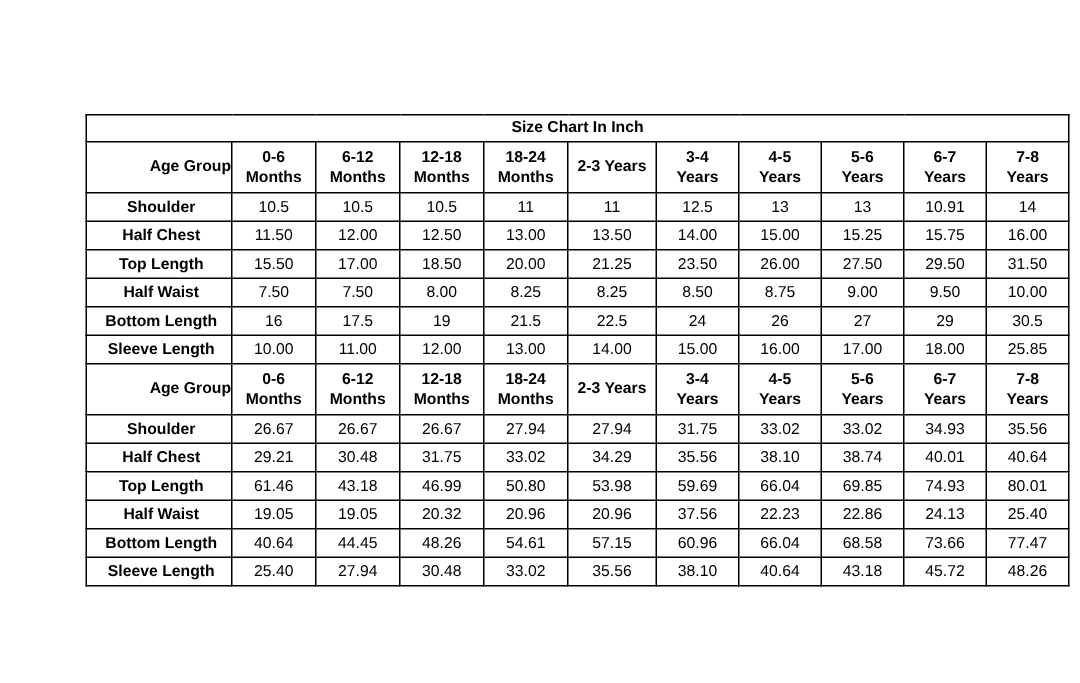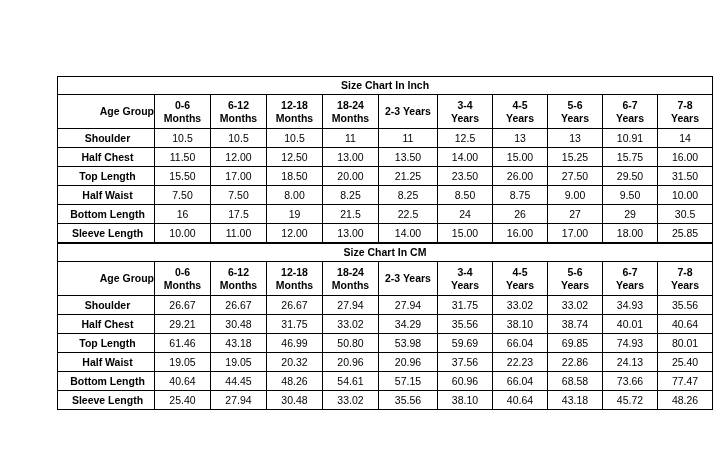--- a/index.html
+++ b/index.html
@@ -217,23 +217,20 @@
           <td>12.00</td>
           <td>13.00</td>
           <td>14.00</td>
           <td>15.00</td>
           <td>16.00</td>
           <td>17.00</td>
           <td>18.00</td>
           <td>25.85</td>
         </tr>
 
-        <tr class="title-row second">
-          <td colspan="11">Size Chart In CM</td>
-        </tr>
         <tr class="hdr-row">
           <td class="agegroup">Age Group</td>
           <td class="two-line">
             <span>0-6</span>
             <span>Months</span>
           </td>
           <td class="two-line">
             <span>6-12</span>
             <span>Months</span>
           </td>

